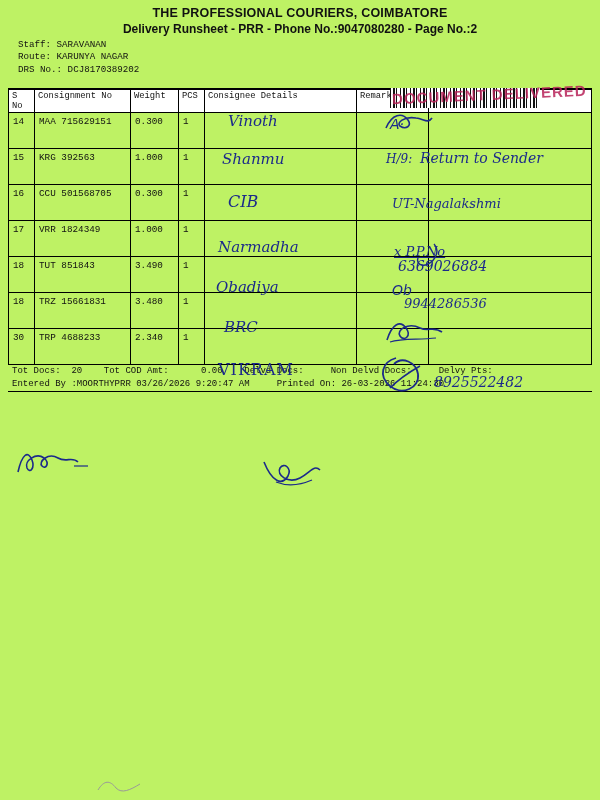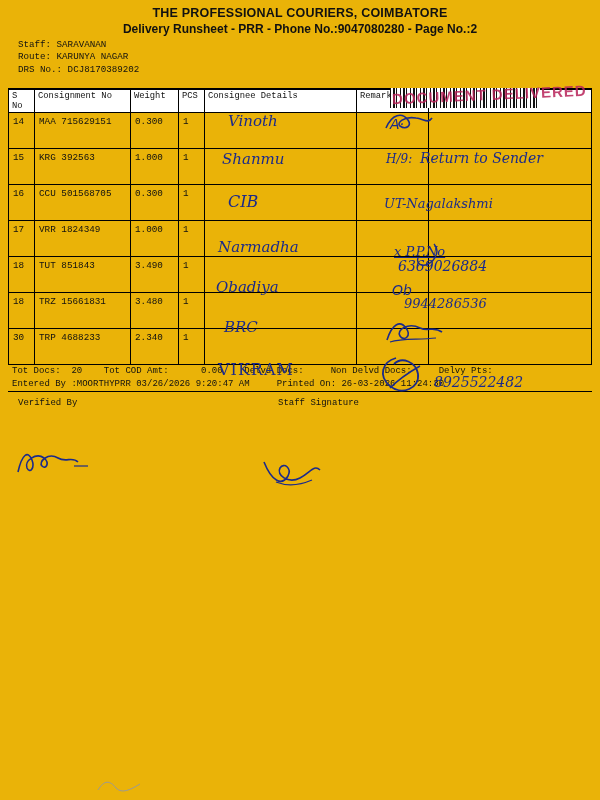--- a/index.html
+++ b/index.html
@@ -8,21 +8,21 @@
     padding: 0;
     width: 600px;
     height: 800px;
     background: #ffffff;
     font-family: "Liberation Mono", monospace;
   }
   #sheet {
     position: relative;
     width: 600px;
     height: 800px;
-    background: #eab308;
+    background: #bef264;
     overflow: hidden;
   }
   .doc {
     position: absolute;
     left: 8px;
     top: 6px;
     width: 584px;
     color: #111;
   }
   .title {
@@ -228,45 +228,41 @@
         </tr>
       </tbody>
     </table>
 
     <div class="footer">
       <div class="fline">Tot Docs:  20    Tot COD Amt:      0.00    Delvd Docs:     Non Delvd Docs:     Delvy Pts:</div>
       <div class="fline">Entered By :MOORTHYPRR 03/26/2026 9:20:47 AM     Printed On: 26-03-2026 11:24:30</div>
       <div class="sep"></div>
     </div>
 
-    <div class="sigrow">
-      <div class="vb">Verified By</div>
-      <div class="ss">Staff Signature</div>
-    </div>
 
   </div>
 
   <div class="barcode"></div>
 
   <div class="stamp" style="left:392px; top:86px;">DOCUMENT DELIVERED</div>
 
   <div class="hand" style="left:228px; top:112px; font-size:15px;">Vinoth</div>
   <div class="hand" style="left:222px; top:150px; font-size:15px;">Shanmu</div>
   <div class="hand" style="left:228px; top:192px; font-size:16px;font-style:italic;">CIB</div>
   <div class="hand" style="left:218px; top:238px; font-size:15px;">Narmadha</div>
   <div class="hand" style="left:216px; top:278px; font-size:15px;">Obadiya</div>
   <div class="hand" style="left:224px; top:318px; font-size:15px;">BRC</div>
   <div class="hand" style="left:218px; top:360px; font-size:16px; font-style:normal; letter-spacing:1px;">VIKRAM</div>
 
   <div class="hand sig" style="left:390px; top:116px; font-size:14px;">A·</div>
 
   <div class="hand" style="left:386px; top:152px; font-size:12px;">H/9:</div>
   <div class="hand" style="left:420px; top:150px; font-size:14px;">Return to Sender</div>
 
-  <div class="hand" style="left:384px; top:196px; font-size:13px;">UT-Nagalakshmi</div>
+  <div class="hand" style="left:392px; top:196px; font-size:13px;">UT-Nagalakshmi</div>
 
   <div class="hand" style="left:394px; top:244px; font-size:13px;text-decoration:underline;">x P.P.No</div>
   <div class="hand" style="left:398px; top:258px; font-size:14px;">6369026884</div>
 
   <div class="hand sig" style="left:392px; top:282px; font-size:14px;">Ob</div>
   <div class="hand" style="left:404px; top:296px; font-size:13px;">9944286536</div>
 
   <div class="hand sig" style="left:392px; top:322px; font-size:13px;"></div>
 
   <div class="hand" style="left:434px; top:374px; font-size:14px;">8925522482</div>

